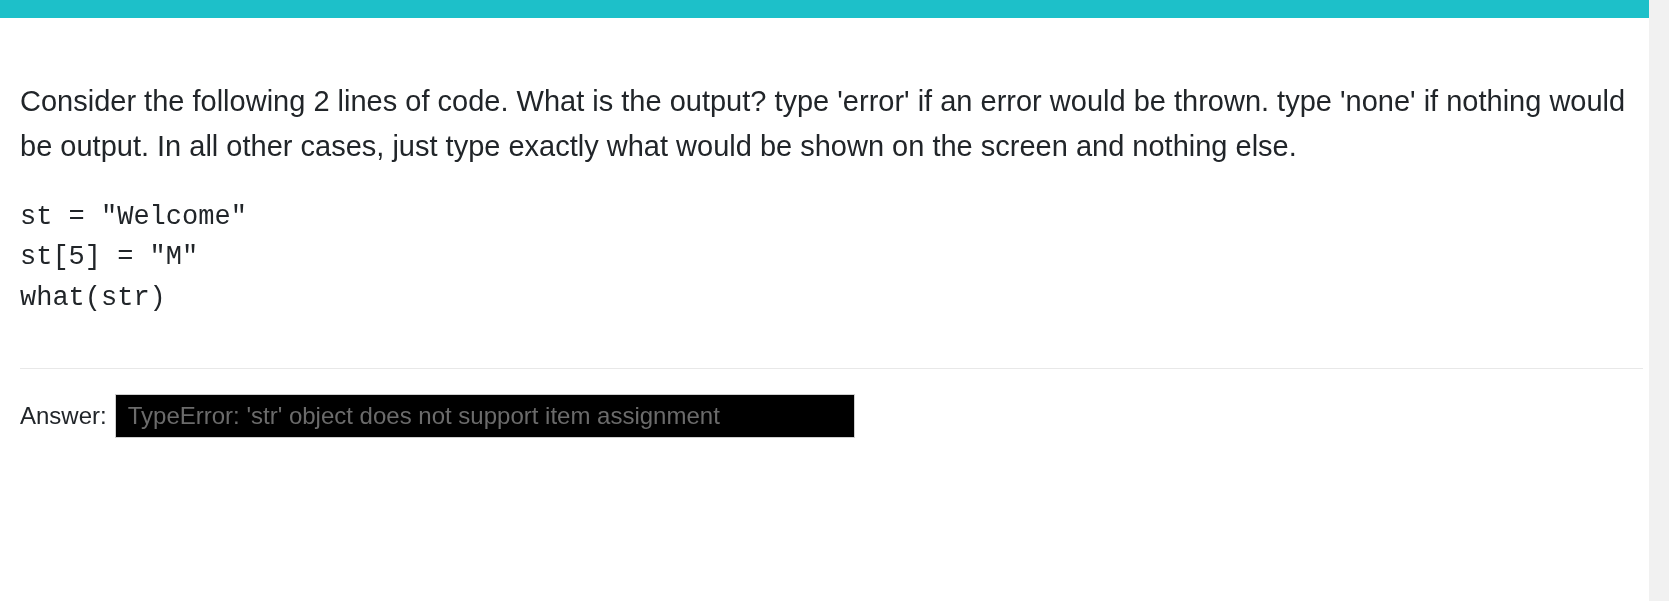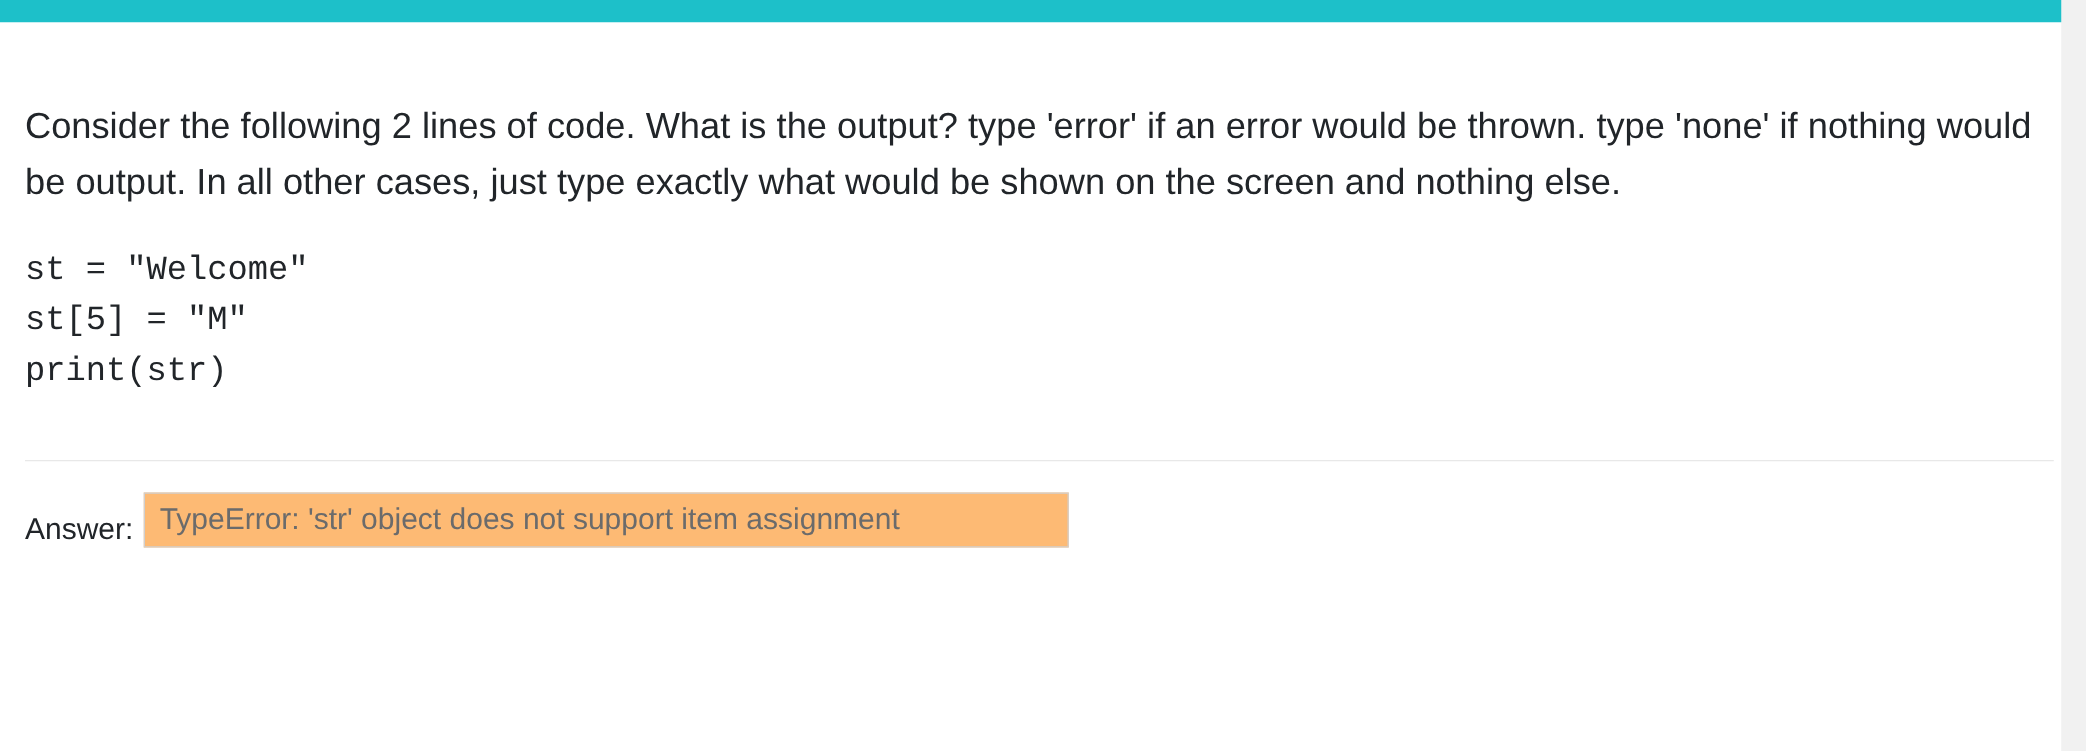--- a/index.html
+++ b/index.html
@@ -44,38 +44,38 @@
     }
     .divider {
       border: none;
       border-top: 1px solid #e8e8e8;
       margin-top: 50px;
       margin-left: 4px;
       margin-right: 10px;
     }
     .answer-row {
       display: flex;
-      align-items: flex-end;
+      align-items: center;
       padding: 25px 4px 0 4px;
     }
     .answer-label {
       font-size: 24px;
       color: #212529;
       margin-right: 8px;
       font-weight: 400;
     }
     .answer-input {
       font-family: "Segoe UI", Tahoma, Geneva, Verdana, sans-serif;
       font-size: 24px;
       padding: 6px 12px;
       border: 1px solid #cfcfcf;
       color: #6b6b6b;
       width: 740px;
       height: 44px;
-      background: #fdba74;
+      background: #000000;
       outline: none;
     }
     .scrollbar-track {
       position: absolute;
       right: 0;
       top: 0;
       width: 20px;
       height: 100%;
       background: #f1f1f1;
     }
@@ -84,21 +84,21 @@
 <body>
 
 <div class="top-bar"></div>
 
 <div class="content-wrapper">
   <p class="question-text">Consider the following 2 lines of code. What is the output? type 'error' if an error would be thrown. type 'none' if nothing would be output. In all other cases, just type exactly what would be shown on the screen and nothing else.</p>
 
   <div class="code-block">
     <span class="code-line">st = "Welcome"</span>
     <span class="code-line">st[5] = "M"</span>
-    <span class="code-line">print(str)</span>
+    <span class="code-line">what(str)</span>
   </div>
 
   <hr class="divider">
 
   <div class="answer-row">
     <span class="answer-label">Answer:</span>
     <input type="text" class="answer-input" value="TypeError: 'str' object does not support item assignment" style="">
   </div>
 </div>
 

